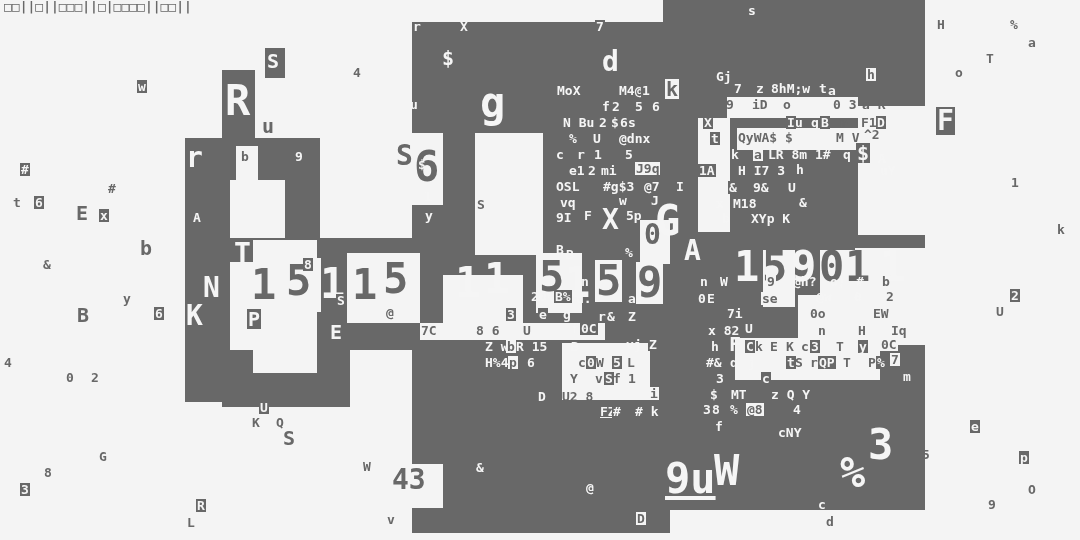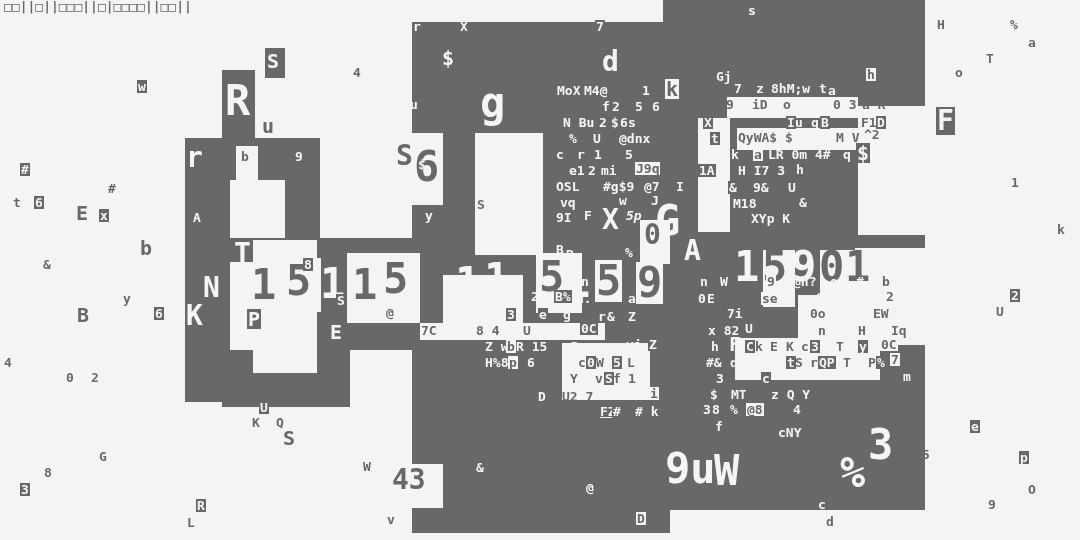--- a/index.html
+++ b/index.html
@@ -123,21 +123,21 @@
     <span class="g sz-x st-w" style="left: 480px; top: 82px;">g</span>
     <span class="g sz-l st-d" style="left: 396px; top: 142px;">S</span>
     <span class="g sz-x st-d" style="left: 414px; top: 146px;">6</span>
     <span class="g sz-s st-w" style="left: 418px; top: 158px;">$</span>
     <span class="g sz-s st-w" style="left: 424px; top: 190px;">1</span>
     <span class="g sz-s st-w" style="left: 425px; top: 209px;">y</span>
     <span class="g sz-s st-d" style="left: 477px; top: 198px;">S</span>
     <span class="g sz-s st-dt" style="left: 866px; top: 68px;">h</span>
     <span class="g sz-m st-dt" style="left: 665px; top: 79px;">k</span>
     <span class="g sz-s st-w" style="left: 557px; top: 84px;">MoX</span>
-    <span class="g sz-s st-w" style="left: 584px; top: 84px;">M4@</span>
+    <span class="g sz-s st-w" style="left: 619px; top: 84px;">M4@</span>
     <span class="g sz-s st-wt" style="left: 641px; top: 84px;">1</span>
     <span class="g sz-s st-wt" style="left: 601px; top: 100px;">f</span>
     <span class="g sz-s st-w" style="left: 612px; top: 100px;">2</span>
     <span class="g sz-s st-wt" style="left: 634px; top: 100px;">5</span>
     <span class="g sz-s st-w" style="left: 652px; top: 100px;">6</span>
     <span class="g sz-s st-w" style="left: 563px; top: 116px;">N Bu</span>
     <span class="g sz-s st-wt" style="left: 598px; top: 116px;">2</span>
     <span class="g sz-s st-w" style="left: 611px; top: 116px;">$</span>
     <span class="g sz-s st-wt" style="left: 619px; top: 116px;">6</span>
     <span class="g sz-s st-w" style="left: 628px; top: 116px;">s</span>
@@ -146,30 +146,30 @@
     <span class="g sz-s st-w" style="left: 619px; top: 132px;">@dnx</span>
     <span class="g sz-s st-w" style="left: 556px; top: 148px;">c</span>
     <span class="g sz-s st-wt" style="left: 576px; top: 148px;">r</span>
     <span class="g sz-s st-wt" style="left: 593px; top: 148px;">1</span>
     <span class="g sz-s st-wt" style="left: 624px; top: 148px;">5</span>
     <span class="g sz-s st-w" style="left: 569px; top: 164px;">e1</span>
     <span class="g sz-s st-wt" style="left: 587px; top: 164px;">2</span>
     <span class="g sz-s st-w" style="left: 601px; top: 164px;">mi</span>
     <span class="g sz-s st-dt" style="left: 635px; top: 162px;">J9q</span>
     <span class="g sz-s st-w" style="left: 556px; top: 180px;">OSL</span>
-    <span class="g sz-s st-w" style="left: 603px; top: 180px;">#g$9</span>
+    <span class="g sz-s st-w" style="left: 603px; top: 180px;">#g$3</span>
     <span class="g sz-s st-wt" style="left: 643px; top: 180px;">@7</span>
     <span class="g sz-s st-w" style="left: 676px; top: 180px;">I</span>
     <span class="g sz-s st-w" style="left: 560px; top: 196px;">vq</span>
     <span class="g sz-s st-wt" style="left: 618px; top: 194px;">w</span>
     <span class="g sz-s st-wt" style="left: 650px; top: 194px;">J</span>
     <span class="g sz-s st-w" style="left: 556px; top: 211px;">9I</span>
     <span class="g sz-s st-wt" style="left: 583px; top: 209px;">F</span>
     <span class="g sz-l st-wt" style="left: 601px; top: 206px;">X</span>
-    <span class="g sz-s st-w" style="left: 626px; top: 209px; font-style: italic;">5p</span>
+    <span class="g sz-s st-w" style="left: 626px; top: 209px;">5p</span>
     <span class="g sz-x st-w" style="left: 655px; top: 200px;">G</span>
     <span class="g sz-l st-d" style="left: 644px; top: 221px;">0</span>
     <span class="g sz-s st-w" style="left: 556px; top: 243px;">B</span>
     <span class="g sz-s st-w" style="left: 625px; top: 246px;">%</span>
     <span class="g sz-l st-w" style="left: 684px; top: 237px;">A</span>
     <span class="g sz-x st-w" style="left: 455px; top: 262px;">1</span>
     <span class="g sz-x st-w" style="left: 484px; top: 258px;">1</span>
     <span class="g sz-x st-d" style="left: 539px; top: 256px;">5</span>
     <span class="g sz-x st-w" style="left: 565px; top: 262px;">1</span>
     <span class="g sz-x st-dt" style="left: 595px; top: 260px;">5</span>
@@ -180,45 +180,45 @@
     <span class="g sz-s st-wt" style="left: 554px; top: 290px;">B%</span>
     <span class="g sz-s st-w" style="left: 576px; top: 292px;">d.</span>
     <span class="g sz-s st-w" style="left: 628px; top: 292px;">a:</span>
     <span class="g sz-s st-wt" style="left: 506px; top: 308px;">3</span>
     <span class="g sz-s st-wt" style="left: 538px; top: 308px;">e</span>
     <span class="g sz-s st-w" style="left: 563px; top: 308px;">g</span>
     <span class="g sz-s st-w" style="left: 598px; top: 310px;">r</span>
     <span class="g sz-s st-wt" style="left: 606px; top: 310px;">&amp;</span>
     <span class="g sz-s st-w" style="left: 628px; top: 310px;">Z</span>
     <span class="g sz-s st-d" style="left: 421px; top: 324px;">7C</span>
-    <span class="g sz-s st-d" style="left: 476px; top: 324px;">8 4</span>
+    <span class="g sz-s st-d" style="left: 476px; top: 324px;">8 6</span>
     <span class="g sz-s st-d" style="left: 523px; top: 324px;">U</span>
     <span class="g sz-s st-w" style="left: 571px; top: 322px;">f</span>
     <span class="g sz-s st-wt" style="left: 580px; top: 322px;">0C</span>
     <span class="g sz-s st-w" style="left: 626px; top: 338px;">vj</span>
     <span class="g sz-s st-wt" style="left: 648px; top: 338px;">Z</span>
     <span class="g sz-s st-w" style="left: 485px; top: 340px;">Z w</span>
     <span class="g sz-s st-dt" style="left: 506px; top: 340px;">b</span>
     <span class="g sz-s st-w" style="left: 516px; top: 340px;">R 15</span>
     <span class="g sz-s st-w" style="left: 571px; top: 340px;">B</span>
-    <span class="g sz-s st-w" style="left: 485px; top: 356px;">H%8</span>
+    <span class="g sz-s st-w" style="left: 485px; top: 356px;">H%4</span>
     <span class="g sz-s st-dt" style="left: 508px; top: 356px;">p</span>
     <span class="g sz-s st-w" style="left: 527px; top: 356px;">6</span>
     <span class="g sz-s st-d" style="left: 578px; top: 356px;">c</span>
     <span class="g sz-s st-wt" style="left: 586px; top: 356px;">0</span>
     <span class="g sz-s st-d" style="left: 596px; top: 356px;">W</span>
     <span class="g sz-s st-wt" style="left: 612px; top: 356px;">5</span>
     <span class="g sz-s st-d" style="left: 627px; top: 356px;">L</span>
     <span class="g sz-s st-d" style="left: 570px; top: 372px;">Y</span>
     <span class="g sz-s st-d" style="left: 595px; top: 372px;">v</span>
     <span class="g sz-s st-wt" style="left: 604px; top: 372px;">S</span>
     <span class="g sz-s st-d" style="left: 613px; top: 372px;">f</span>
     <span class="g sz-s st-d" style="left: 628px; top: 372px;">1</span>
     <span class="g sz-s st-w" style="left: 538px; top: 390px;">D</span>
-    <span class="g sz-s st-d" style="left: 562px; top: 390px;">U2 7</span>
+    <span class="g sz-s st-d" style="left: 562px; top: 390px;">U2 8</span>
     <span class="g sz-s st-dt" style="left: 649px; top: 387px;">i</span>
     <span class="g sz-s st-w" style="left: 600px; top: 405px; text-decoration: underline;">FZ</span>
     <span class="g sz-s st-wt" style="left: 612px; top: 405px;">#</span>
     <span class="g sz-s st-w" style="left: 635px; top: 405px;"># k</span>
     <span class="g sz-s st-w" style="left: 716px; top: 70px;">Gj</span>
     <span class="g sz-s st-wt" style="left: 733px; top: 82px;">7</span>
     <span class="g sz-s st-wt" style="left: 755px; top: 82px;">z</span>
     <span class="g sz-s st-wt" style="left: 770px; top: 82px;">8hM;w</span>
     <span class="g sz-s st-wt" style="left: 818px; top: 82px;">t</span>
     <span class="g sz-s st-w" style="left: 828px; top: 84px;">a</span>
@@ -234,21 +234,21 @@
     <span class="g sz-s st-wt" style="left: 820px; top: 116px;">B</span>
     <span class="g sz-s st-d" style="left: 840px; top: 116px;">m</span>
     <span class="g sz-s st-dt" style="left: 860px; top: 116px;">F1</span>
     <span class="g sz-s st-wt" style="left: 876px; top: 116px;">D</span>
     <span class="g sz-s st-wt" style="left: 710px; top: 132px;">t</span>
     <span class="g sz-s st-d" style="left: 738px; top: 131px;">QyWA$ $</span>
     <span class="g sz-s st-d" style="left: 836px; top: 131px;">M V</span>
     <span class="g sz-s st-d" style="left: 864px; top: 128px;">^2</span>
     <span class="g sz-s st-w" style="left: 731px; top: 148px;">k</span>
     <span class="g sz-s st-dt" style="left: 753px; top: 148px;">a</span>
-    <span class="g sz-s st-w" style="left: 768px; top: 148px;">LR 0m 4#</span>
+    <span class="g sz-s st-w" style="left: 768px; top: 148px;">LR 8m 1#</span>
     <span class="g sz-s st-w" style="left: 843px; top: 148px;">q</span>
     <span class="g sz-m st-wt" style="left: 856px; top: 143px;">$</span>
     <span class="g sz-s st-w" style="left: 878px; top: 152px;">A</span>
     <span class="g sz-s st-wt" style="left: 698px; top: 164px;">1A</span>
     <span class="g sz-s st-w" style="left: 738px; top: 164px;">H I7 3</span>
     <span class="g sz-s st-wt" style="left: 795px; top: 163px;">h</span>
     <span class="g sz-s st-w" style="left: 880px; top: 164px;">uY</span>
     <span class="g sz-s st-wt" style="left: 728px; top: 181px;">&amp;</span>
     <span class="g sz-s st-w" style="left: 753px; top: 181px;">9&amp;</span>
     <span class="g sz-s st-w" style="left: 788px; top: 181px;">U</span>
@@ -312,21 +312,21 @@
     <span class="g sz-s st-w" style="left: 903px; top: 370px;">m</span>
     <span class="g sz-s st-w" style="left: 710px; top: 388px;">$</span>
     <span class="g sz-s st-w" style="left: 731px; top: 388px;">MT</span>
     <span class="g sz-s st-w" style="left: 771px; top: 388px;">z Q Y</span>
     <span class="g sz-s st-w" style="left: 703px; top: 403px;">3</span>
     <span class="g sz-s st-wt" style="left: 711px; top: 403px;">8</span>
     <span class="g sz-s st-wt" style="left: 729px; top: 403px;">%</span>
     <span class="g sz-s st-dt" style="left: 746px; top: 403px;">@8</span>
     <span class="g sz-s st-w" style="left: 793px; top: 403px;">4</span>
     <span class="g sz-s st-wt" style="left: 714px; top: 420px;">f</span>
-    <span class="g sz-x st-w" style="left: 665px; top: 448px;">9u</span>
+    <span class="g sz-x st-w" style="left: 665px; top: 458px; text-decoration: underline;">9u</span>
     <span class="g sz-x st-w" style="left: 714px; top: 450px;">W</span>
     <span class="g sz-x st-w" style="left: 840px; top: 452px;">%</span>
     <span class="g sz-x st-w" style="left: 868px; top: 424px;">3</span>
     <span class="g sz-s st-wt" style="left: 475px; top: 461px;">&amp;</span>
     <span class="g sz-s st-w" style="left: 586px; top: 481px;">@</span>
     <span class="g sz-s st-dt" style="left: 636px; top: 512px;">D</span>
     <span class="g sz-s st-w" style="left: 818px; top: 498px;">c</span>
     <span class="g sz-s st-d" style="left: 826px; top: 515px;">d</span>
     <span class="g sz-s st-d" style="left: 937px; top: 18px;">H</span>
     <span class="g sz-s st-d" style="left: 1010px; top: 18px;">%</span>

